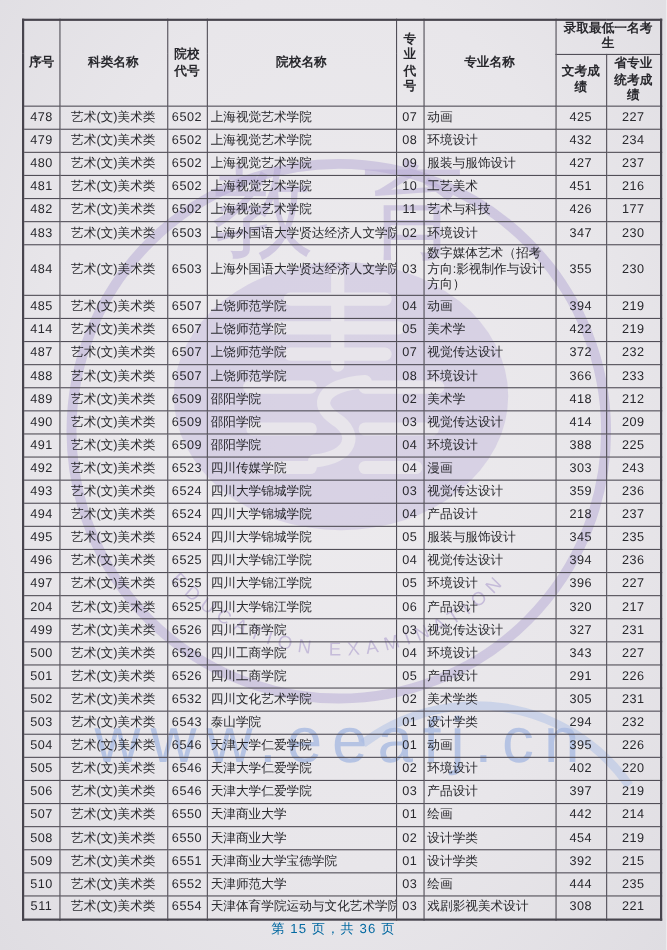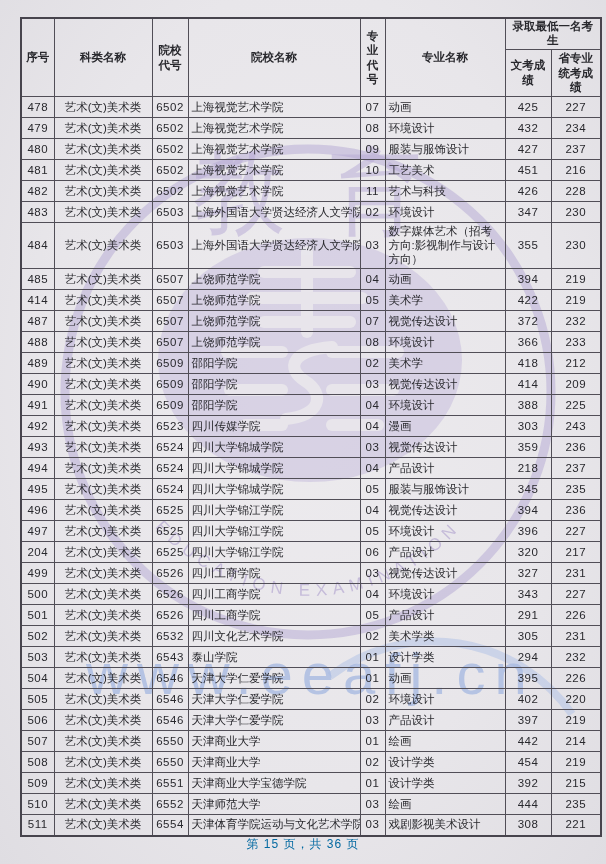--- a/index.html
+++ b/index.html
@@ -164,21 +164,21 @@
           <td class="c-num">216</td>
         </tr>
         <tr>
           <td class="c-center c-num">482</td>
           <td class="c-center">艺术(文)美术类</td>
           <td class="c-center c-num">6502</td>
           <td class="c-left c-name">上海视觉艺术学院</td>
           <td class="c-center c-num">11</td>
           <td class="c-left">艺术与科技</td>
           <td class="c-num">426</td>
-          <td class="c-num">228</td>
+          <td class="c-num">177</td>
         </tr>
         <tr>
           <td class="c-center c-num">483</td>
           <td class="c-center">艺术(文)美术类</td>
           <td class="c-center c-num">6503</td>
           <td class="c-left c-name">上海外国语大学贤达经济人文学院</td>
           <td class="c-center c-num">02</td>
           <td class="c-left">环境设计</td>
           <td class="c-num">347</td>
           <td class="c-num">230</td>

